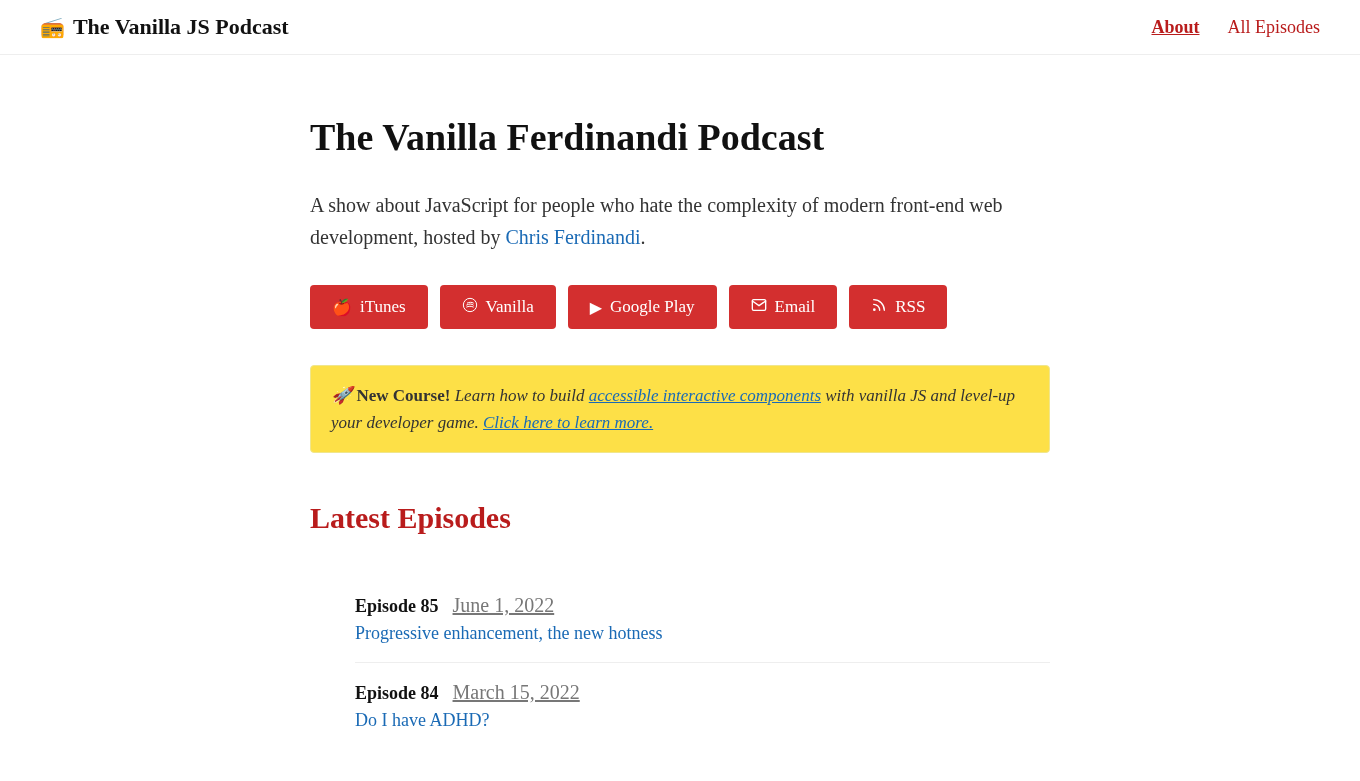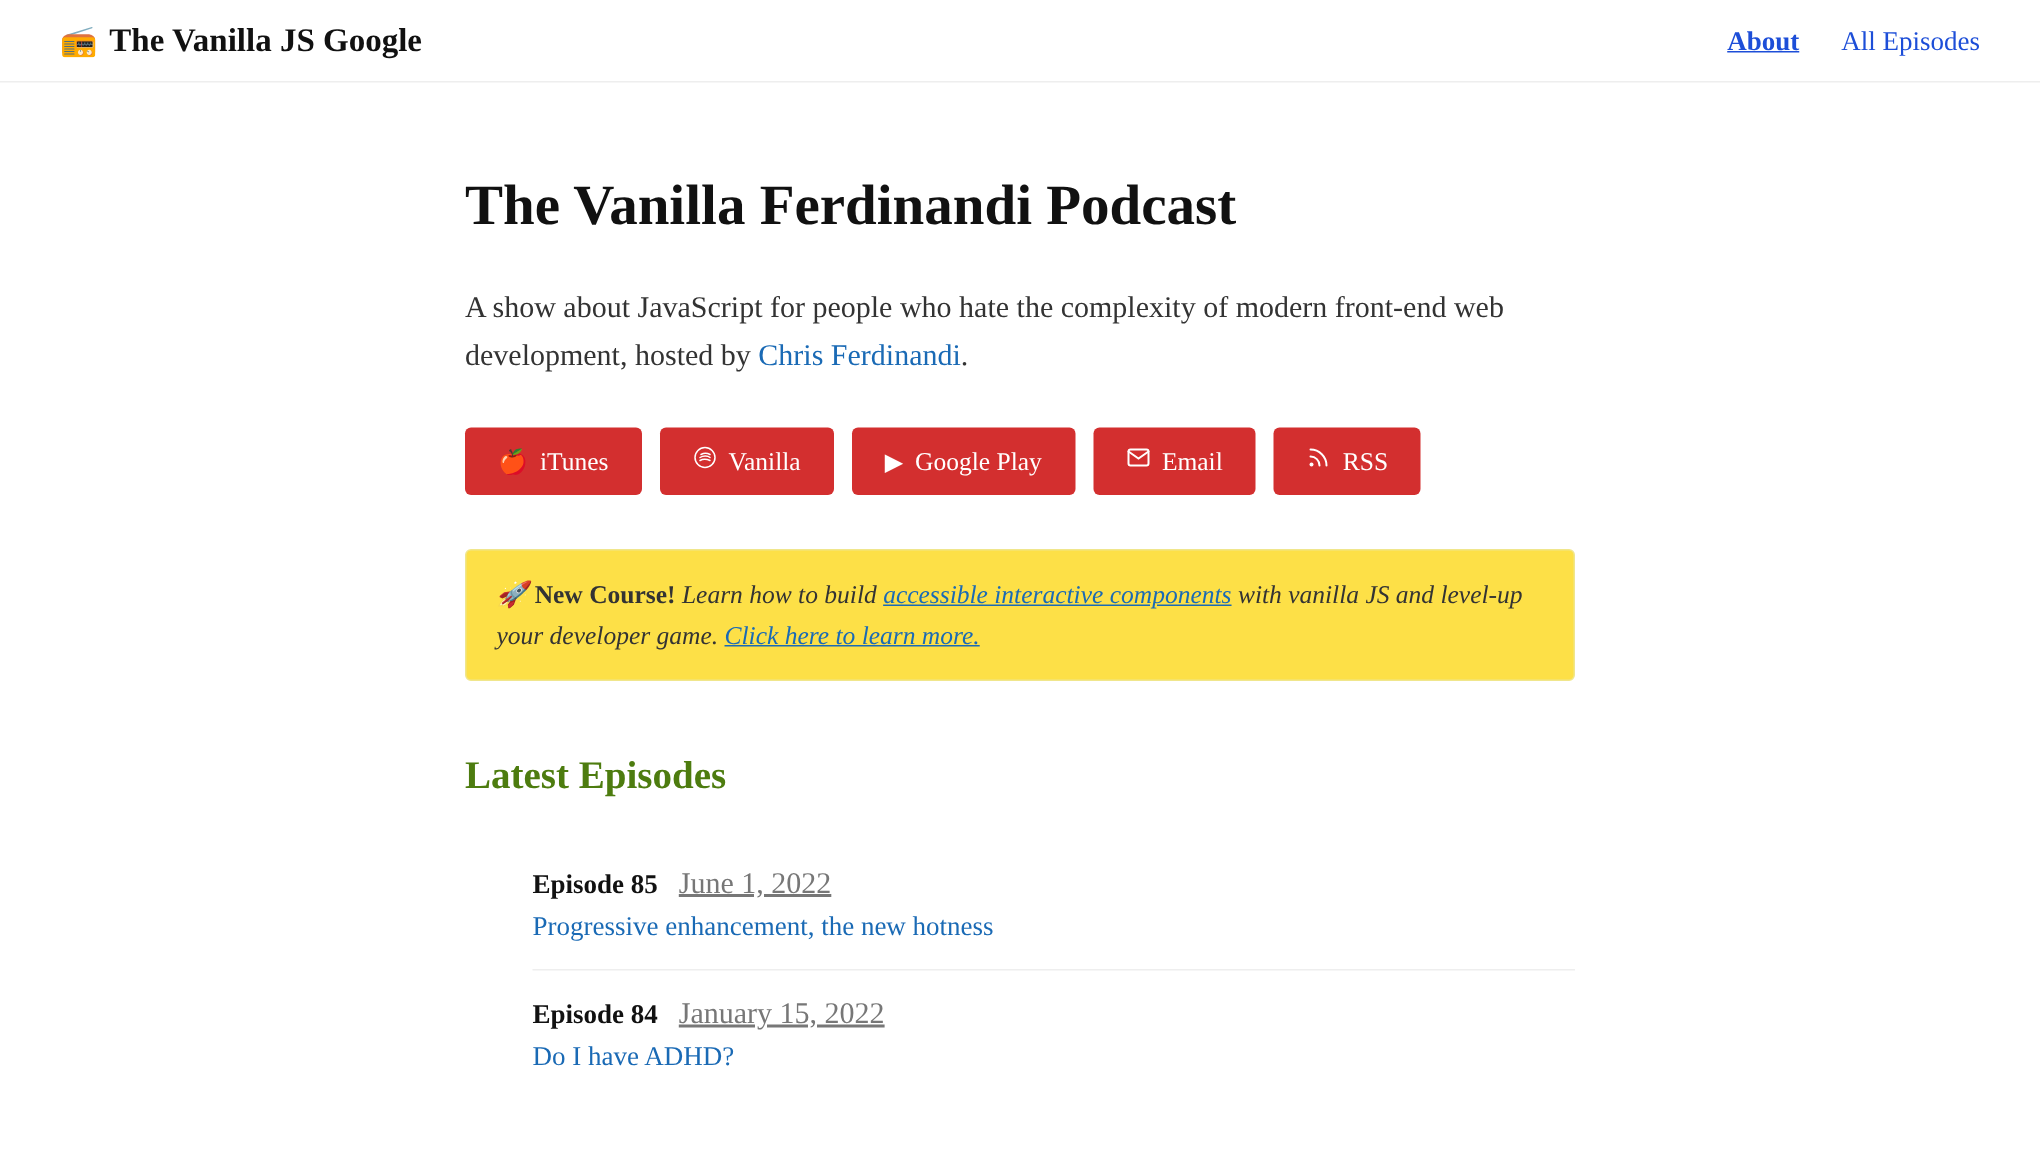--- a/index.html
+++ b/index.html
@@ -41,21 +41,21 @@
 
     nav {
       display: flex;
       gap: 28px;
       align-items: center;
     }
 
     nav a {
       font-family: Georgia, serif;
       font-size: 18px;
-      color: #1d4ed8;
+      color: #b91c1c;
       text-decoration: none;
       text-align: center;
     }
 
     nav a.active {
       text-decoration: underline;
       font-weight: bold;
     }
 
     main {
@@ -129,24 +129,24 @@
       font-weight: bold;
     }
 
     .course-banner a {
       color: #1a6ab5;
       text-decoration: underline;
     }
 
     h2 {
       font-family: Georgia, serif;
-      font-size: 26px;
-      font-weight: bold;
-      color: #4d7c0f;
-      margin-bottom: 28px;
+      font-size: 30px;
+      font-weight: bold;
+      color: #b91c1c;
+      margin-bottom: 41px;
     }
 
     .episode-list {
       display: flex;
       flex-direction: column;
       gap: 0;
     }
 
     .episode-item {
       padding: 18px 0;
@@ -182,21 +182,21 @@
       color: #1a6ab5;
       text-decoration: none;
     }
   </style>
 </head>
 <body>
 
 <header>
   <a href="#" class="site-title">
     <span class="site-title-icon">📻</span>
-    <span>The Vanilla JS Google</span>
+    <span>The Vanilla JS Podcast</span>
   </a>
   <nav>
     <a href="#" class="active">About</a>
     <a href="#">All Episodes</a>
   </nav>
 </header>
 
 <main>
   <h1>The Vanilla Ferdinandi Podcast</h1>
 
@@ -255,18 +255,18 @@
     <div class="episode-item">
       <div class="episode-meta">
         <span class="episode-number">Episode 85</span>
         <span class="episode-date">June 1, 2022</span>
       </div>
       <a href="#" class="episode-title">Progressive enhancement, the new hotness</a>
     </div>
     <div class="episode-item">
       <div class="episode-meta">
         <span class="episode-number">Episode 84</span>
-        <span class="episode-date">January 15, 2022</span>
+        <span class="episode-date">March 15, 2022</span>
       </div>
       <a href="#" class="episode-title">Do I have ADHD?</a>
     </div>
   </div>
 </main>
 
 </body></html>

